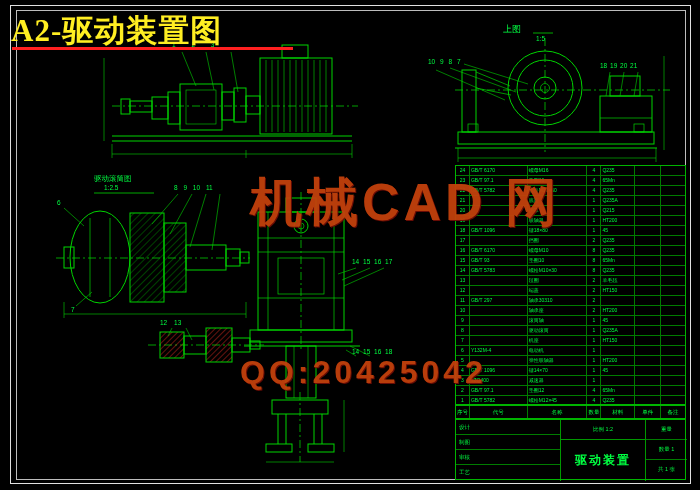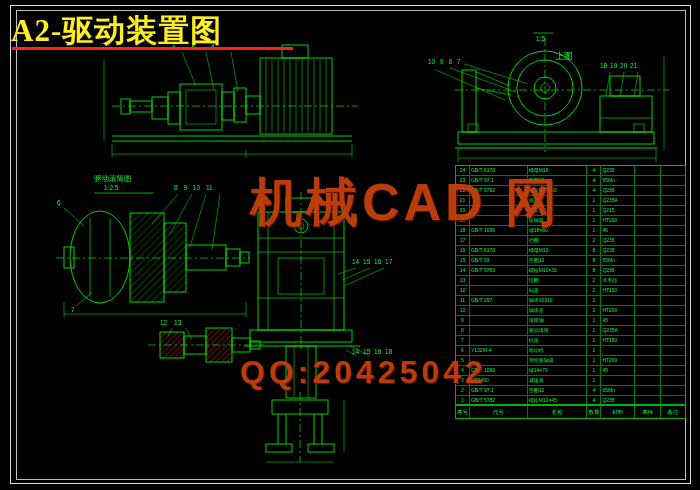--- a/index.html
+++ b/index.html
@@ -202,21 +202,21 @@
       <rect x="266" y="444" width="26" height="8"></rect>
       <rect x="308" y="444" width="26" height="8"></rect>
       <line x1="266" y1="462" x2="334" y2="462" stroke-width="0.6"></line>
       <line x1="344" y1="400" x2="344" y2="452" stroke-width="0.6"></line>
     </g>
   </svg>
 
   <div id="dwg-title" class="abs">A2-驱动装置图</div>
   <div id="title-underline" class="abs"></div>
 
-  <div class="abs g lbl9" style="left:555px;top:23px;margin-top:27px;">上图</div>
+  <div class="abs g lbl9" style="left:503px;top:23px;">上图</div>
   <div class="abs g lbl6" style="left:536px;top:35px;">1:5</div>
   <div class="abs g lbl7" style="left:94px;top:174px;">驱动滚筒图</div>
   <div class="abs g lbl6" style="left:104px;top:184px;">1:2.5</div>
 
   <div class="abs callout" style="left:172px;top:41px;word-spacing:14px;">1 2 3</div>
   <div class="abs callout" style="left:428px;top:58px;word-spacing:3px;">10 9 8 7</div>
   <div class="abs callout" style="left:600px;top:62px;word-spacing:1px;">18 19 20 21</div>
   <div class="abs callout" style="left:174px;top:184px;word-spacing:4px;">8 9 10 11</div>
   <div class="abs callout" style="left:57px;top:199px;">6</div>
   <div class="abs callout" style="left:71px;top:306px;">7</div>
@@ -445,17 +445,32 @@
   <div id="parts-header" class="abs">
       <div class="ptc c0">序号</div>
       <div class="ptc c1">代号</div>
       <div class="ptc c2">名称</div>
       <div class="ptc c3">数量</div>
       <div class="ptc c4">材料</div>
       <div class="ptc c5">单件</div>
       <div class="ptc c6">备注</div>
     </div>
 
+  <div id="title-block" class="abs">
+    <div class="tb-left">
+      <div class="tb-lrow">设计</div>
+      <div class="tb-lrow">制图</div>
+      <div class="tb-lrow">审核</div>
+      <div class="tb-lrow">工艺</div>
+    </div>
+    <div class="tb-mid-top">比例 1:2</div>
+    <div class="tb-name">驱动装置</div>
+    <div class="tb-right">
+      <div class="tb-rrow">重量</div>
+      <div class="tb-rrow">数量 1</div>
+      <div class="tb-rrow">共 1 张</div>
+    </div>
+  </div>
 
   <div id="wm1" class="abs wm">机械CAD 网</div>
   <div id="wm3" class="abs wm">QQ:20425042</div>
 
 </div>
 
 </body></html>

